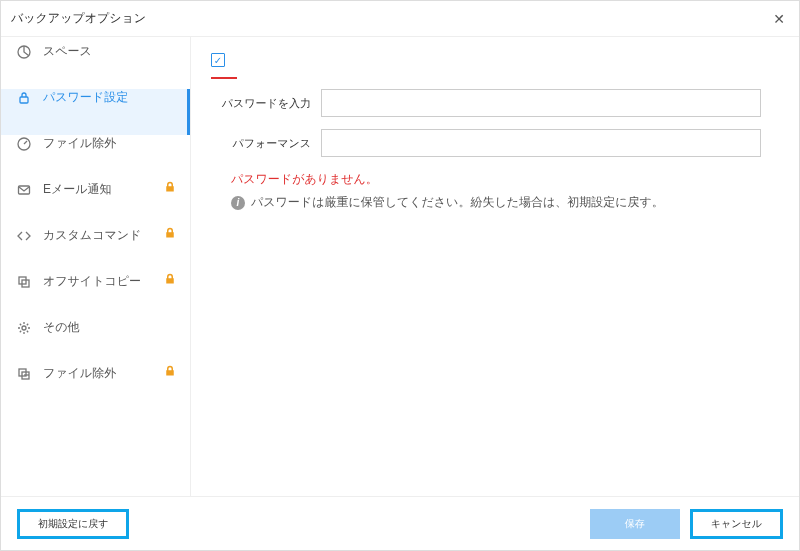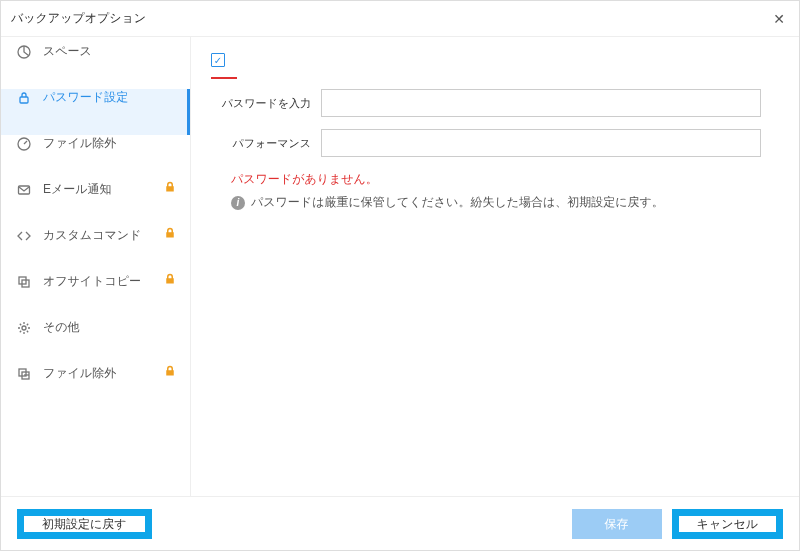--- a/index.html
+++ b/index.html
@@ -21,21 +21,21 @@
 .checkbox { width: 14px; height: 14px; border: 1px solid #2a8fe8; display: inline-flex; align-items: center; justify-content: center; color: #2a8fe8; font-size: 10px; cursor: pointer; border-radius:1px;}
 .underline-red { height: 2px; background: #e03030; width: 26px; margin: -4px 0 10px 0; }
 .form-row { display: flex; align-items: center; margin-bottom: 12px; }
 .form-row .flabel { width: 110px; text-align: right; padding-right: 10px; color: #333; font-size: 11px; }
 .form-row input { flex: 1; height: 28px; border: 1px solid #ccc; padding: 0 6px; font-size: 12px; max-width: 440px; }
 .error { color: #e03030; font-size: 12px; margin: 14px 0 6px 20px; }
 .hint-row { display: flex; align-items: center; gap: 6px; margin-left: 20px; color: #555; }
 .hint-icon { width: 14px; height: 14px; border-radius: 50%; background: #999; color: #fff; display: inline-flex; align-items: center; justify-content: center; font-size: 10px; font-weight: bold; font-style: italic; }
 .footer { height: 54px; border-top: 1px solid #eee; display: flex; align-items: center; padding: 0 16px; gap: 10px; }
 .footer .spacer { flex: 1; }
-.btn { height: 30px; padding: 0 18px; border: 7px solid #0ea5e9; background: #fff; cursor: pointer; font-size: 12px; color: #333; }
+.btn { height: 30px; padding: 0 18px; border: 3px solid #0ea5e9; background: #fff; cursor: pointer; font-size: 10px; color: #333; }
 .btn.primary { background: #9cccf5; border-color: #9cccf5; color: #fff; min-width: 90px; }
 svg { display: block; }
 </style>
 </head>
 <body>
 
 <div class="dialog">
 
   <div class="titlebar">
     <span class="title">バックアップオプション</span>

